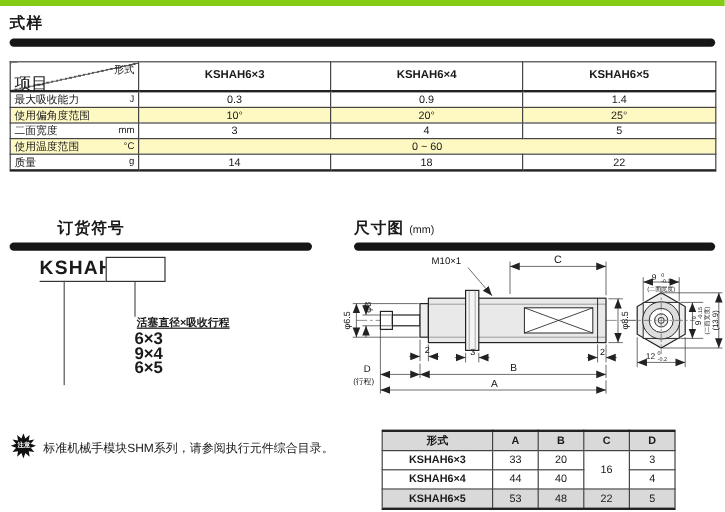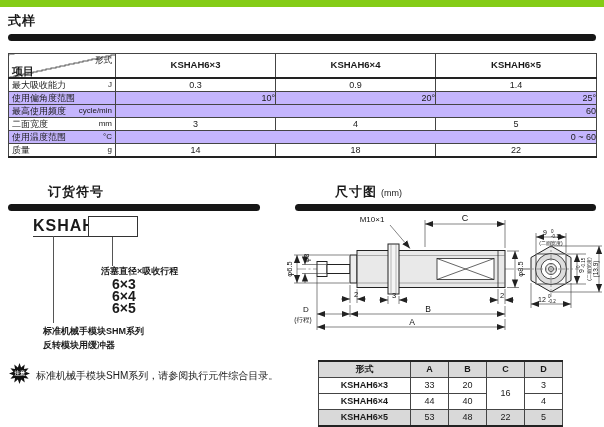--- a/index.html
+++ b/index.html
@@ -2,48 +2,48 @@
 <html><head>
 <meta charset="utf-8">
 <style>
   * { box-sizing: border-box; margin: 0; padding: 0; }
   html,body { background:#fff; }
   body {
     width:604px; height:427px;
     font-family:"Liberation Sans","DejaVu Sans",sans-serif;
     color:#1a1a1a;
   }
-  .canvas { position:relative; width:604px; height:427px; background:#fff; overflow:hidden; border-top:7px solid #84cc16; }
+  .canvas { position:relative; width:604px; height:427px; background:#fff; overflow:hidden; border-top:5px solid #84cc16; }
 
   .sec-title { position:absolute; font-size:13px; font-weight:bold; letter-spacing:1px; }
   .sec-unit  { font-size:9px; font-weight:normal; letter-spacing:0; margin-left:4px; }
   .bar { position:absolute; height:7px; background:#161616; border-radius:3.5px; }
 
   table { border-collapse:collapse; table-layout:fixed;border-radius:20px; }
 
   
   .spec { position:absolute; left:8px; top:46px; width:588px; font-size:9px; border:1px solid #444; }
   .spec td { border:1px solid #444; text-align:center; height:12px; line-height:12px; padding:0; }
   .spec tr.hdr td { height:24px; font-weight:bold; font-size:9.5px; border-bottom:2px solid #222; }
   .spec tr.last td { border-bottom:2px solid #222; }
-  .spec tr.shade td { background:#c4b5fd;text-align:right; }
+  .spec tr.shade td { background:#fef9c3; }
   .corner { position:relative;
     background-image:linear-gradient(to bottom right, transparent calc(50% - 0.6px), #555 calc(50% - 0.6px), #555 calc(50% + 0.6px), transparent calc(50% + 0.6px));
   }
   .corner .ct { position:absolute; top:1px; right:3px; font-size:8.5px; font-weight:normal; line-height:10px; }
-  .corner .cb { position:absolute; bottom:1px; left:3px; font-size:11px; font-weight:bold; line-height:10px; }
+  .corner .cb { position:absolute; bottom:1px; left:3px; font-size:14px; font-weight:normal; line-height:10px; }
   .lblcell { display:flex; justify-content:space-between; padding:0 3px; }
   .lblcell .u { font-size:8px; }
 
   
   .kshah { position:absolute; left:33px; top:210px; font-size:16px; font-weight:bold; letter-spacing:1px;
            border-bottom:1.5px solid #333; padding:0 3px 1px 0; }
   .order-box { position:absolute; left:88px; top:209px; width:50px; height:21px; border:1.2px solid #333; background:#fff; }
   .vline { position:absolute; width:1px; background:#555; }
-  .opt-title { position:absolute; left:101px; top:258px; font-size:9px; font-weight:bold; }
+  .opt-title { position:absolute; left:114px; top:258px; font-size:9px; font-weight:bold;text-decoration:underline; }
   .opts { position:absolute; left:112px; top:271px; font-size:14px; font-weight:bold; line-height:12px; }
   .series { position:absolute; left:43px; top:318px; font-size:9px; font-weight:bold; line-height:13.5px; }
   .note { position:absolute; left:36px; top:362px; font-size:10px; }
   .note-icon { position:absolute; left:9px; top:356px; width:21px; height:21px; background:#111;
     clip-path:polygon(100% 50%,79% 57.8%,93.3% 75%,71.2% 71.2%,75% 93.3%,57.8% 79%,50% 100%,42.2% 79%,25% 93.3%,28.8% 71.2%,6.7% 75%,21% 57.8%,0% 50%,21% 42.2%,6.7% 25%,28.8% 28.8%,25% 6.7%,42.2% 21%,50% 0%,57.8% 21%,75% 6.7%,71.2% 28.8%,93.3% 25%,79% 42.2%);
     display:flex; align-items:center; justify-content:center; }
   .note-icon span { color:#fff; font-size:6px; font-weight:bold; transform:scale(0.9); }
 
   
   .drawing { position:absolute; left:285px; top:200px; width:319px; height:150px; }
@@ -96,29 +96,20 @@
       <td>
             <div class="lblcell">
               <span>使用偏角度范围</span>
               <span class="u"></span>
             </div>
           </td>
       <td>10°</td>
       <td>20°</td>
       <td>25°</td>
     </tr>
-    <tr class="shade">
-      <td>
-            <div class="lblcell">
-              <span>最高使用频度</span>
-              <span class="u">cycle/min</span>
-            </div>
-          </td>
-      <td colspan="3">60</td>
-    </tr>
     <tr>
       <td>
             <div class="lblcell">
               <span>二面宽度</span>
               <span class="u">mm</span>
             </div>
           </td>
       <td>3</td>
       <td>4</td>
       <td>5</td>
@@ -148,35 +139,31 @@
 
   <div class="sec-title" style="left:8px;top:176px;margin-left:40px;">订货符号</div>
   <div class="bar" style="left:8px;top:197px;width:252px;"></div>
 
   <div class="kshah">KSHAH</div>
   <div class="order-box"></div>
   <div class="vline" style="left:112px;top:230px;height:29px;"></div>
   <div class="opt-title">活塞直径×吸收行程</div>
   <div class="opts">
     <div>6×3</div>
-    <div>6×4</div>
+    <div>9×4</div>
     <div>6×5</div>
   </div>
   <div class="vline" style="left:53px;top:229px;height:87px;"></div>
-  <div class="series">
-    <div>标准机械手模块SHM系列</div>
-    <div>反转模块用缓冲器</div>
-  </div>
 
   <div class="note-icon">
       <span>注意</span>
     </div>
   <div class="note">标准机械手模块SHM系列，请参阅执行元件综合目录。</div>
 
-  <div class="sec-title" style="left:295px;top:176px;margin-left:40px;">
+  <div class="sec-title" style="left:295px;top:176px;">
     <span>尺寸图</span><span class="sec-unit">(mm)</span>
   </div>
   <div class="bar" style="left:295px;top:197px;width:301px;"></div>
 
   <svg class="drawing" viewBox="285 200 319 150">
     <defs>
       <marker id="arr" viewBox="0 0 10 10" markerWidth="9" markerHeight="9" refX="9" refY="5" orient="auto-start-reverse" markerUnits="userSpaceOnUse">
         <path d="M0,1.5 L9,5 L0,8.5 Z" fill="#222"></path>
       </marker>
     </defs>

